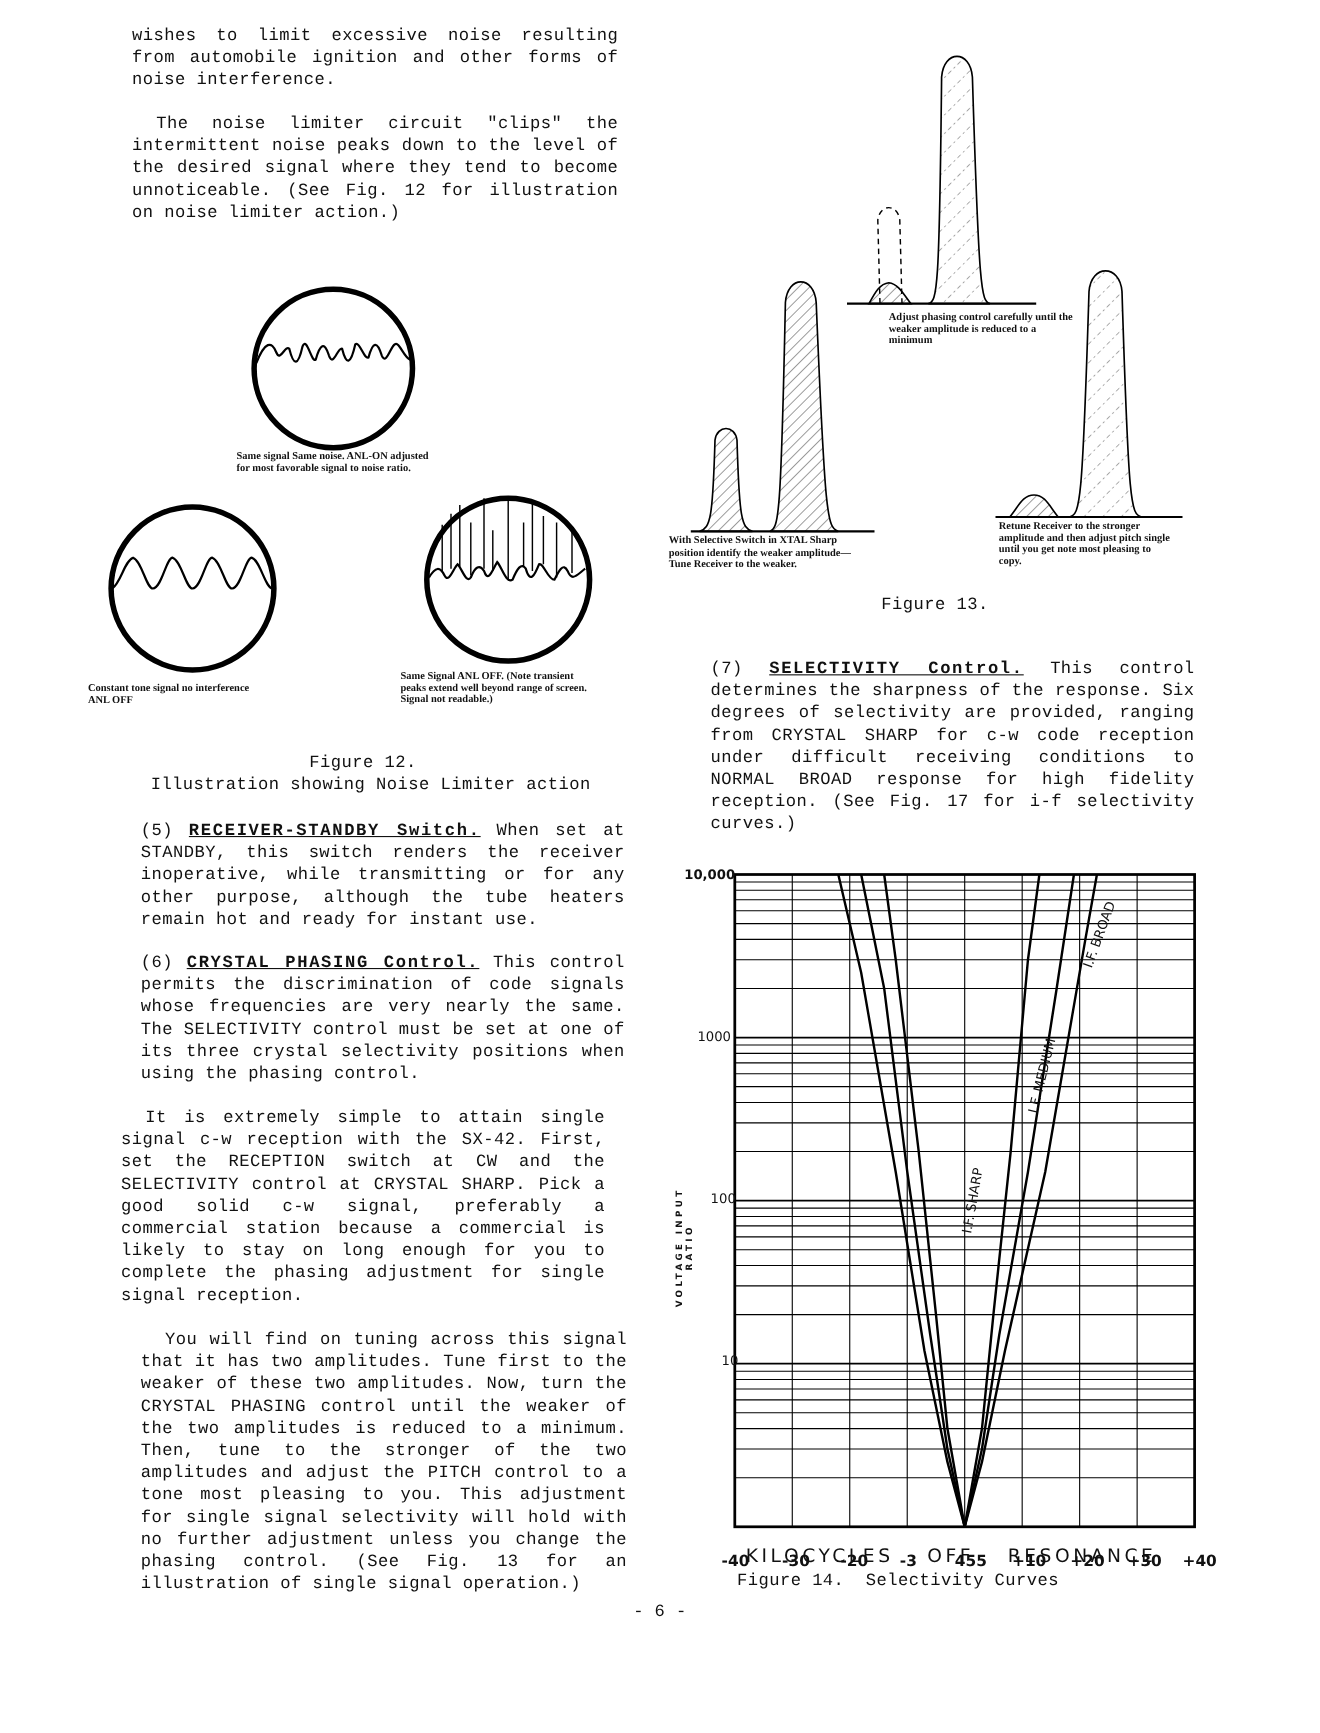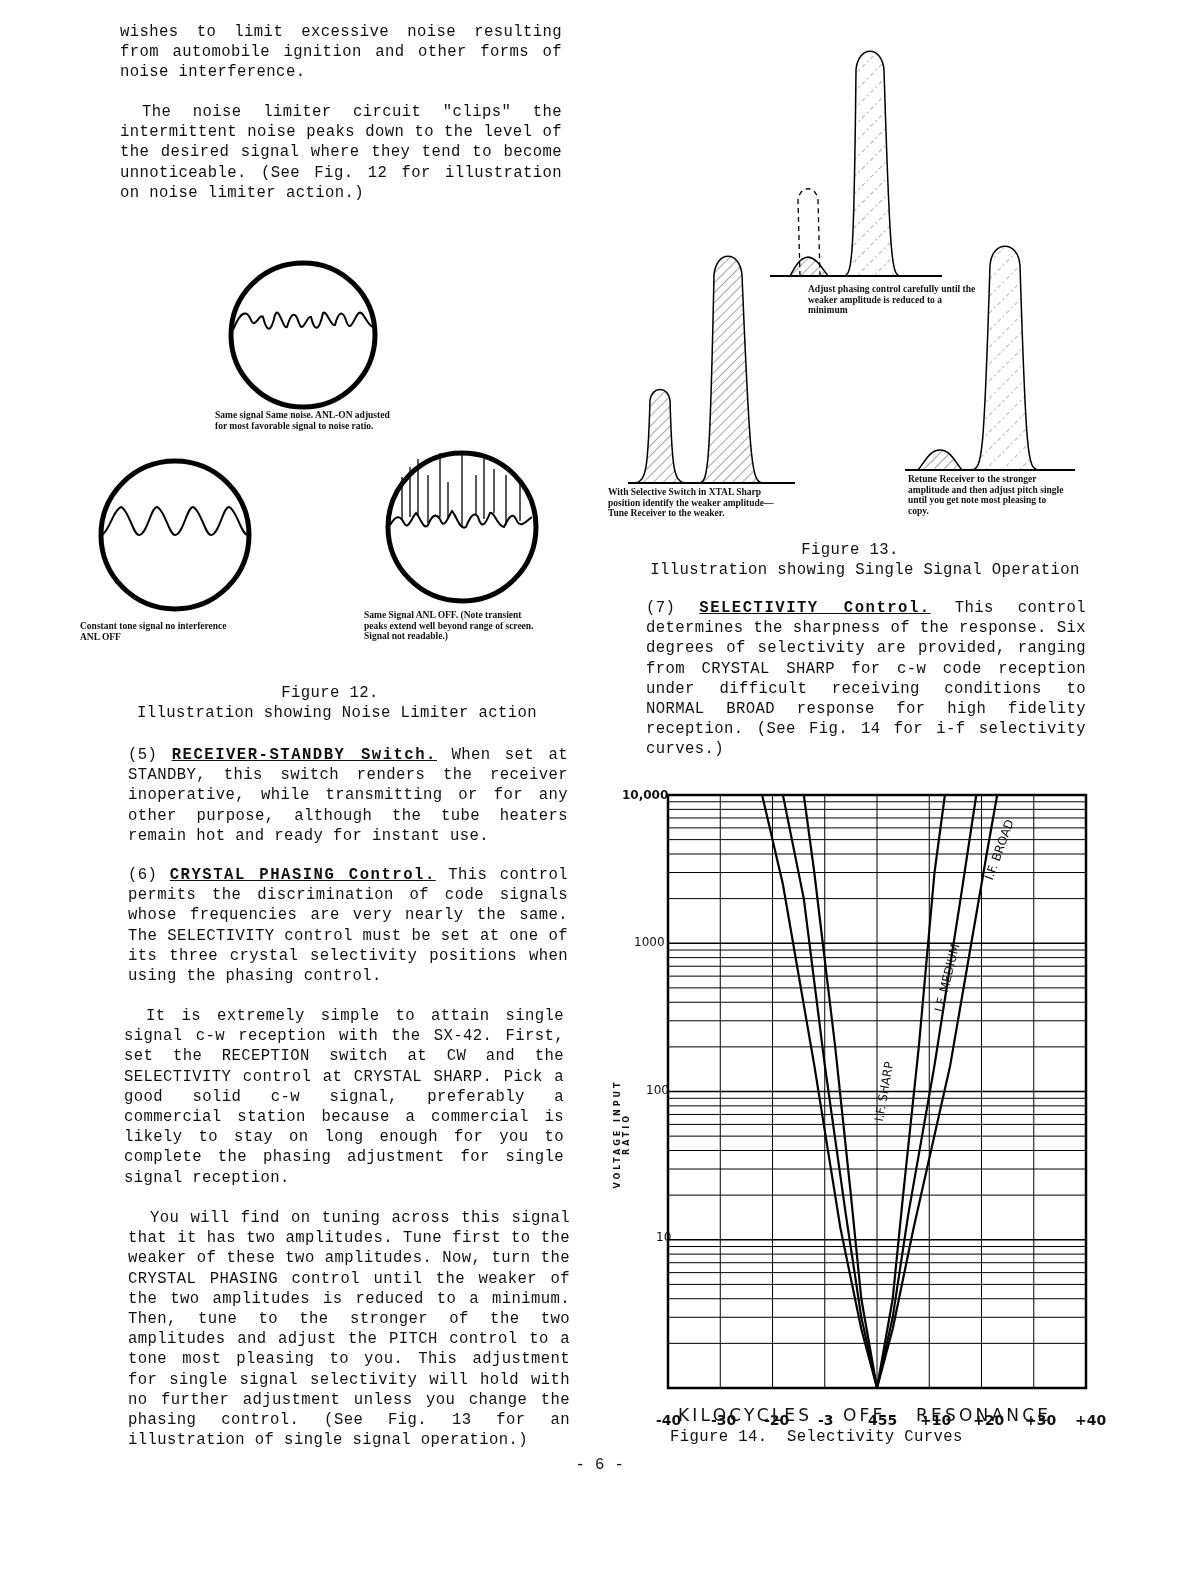--- a/index.html
+++ b/index.html
@@ -69,21 +69,21 @@
 </div>
 
 <div class="para mono" style="left:128px; top:865px; width:440px;">
   <p>
     <span>(6)</span>
     <span class="hdr">CRYSTAL PHASING Control.</span>
     <span>This control permits the discrimination of code signals whose frequencies are very nearly the same. The SELECTIVITY control must be set at one of its three crystal selectivity positions when using the phasing control.</span>
   </p>
 </div>
 
-<div class="para mono" style="left:124px; top:1006px; width:440px;">
+<div class="para mono" style="left:110px; top:1006px; width:440px;">
   <p class="indent">It is extremely simple to attain single signal c-w reception with the SX-42. First, set the RECEPTION switch at CW and the SELECTIVITY control at CRYSTAL SHARP. Pick a good solid c-w signal, preferably a commercial station because a commercial is likely to stay on long enough for you to complete the phasing adjustment for single signal reception.</p>
 </div>
 
 <div class="para mono" style="left:128px; top:1208px; width:442px;">
   <p class="indent">You will find on tuning across this signal that it has two amplitudes. Tune first to the weaker of these two amplitudes. Now, turn the CRYSTAL PHASING control until the weaker of the two amplitudes is reduced to a minimum. Then, tune to the stronger of the two amplitudes and adjust the PITCH control to a tone most pleasing to you. This adjustment for single signal selectivity will hold with no further adjustment unless you change the phasing control. (See Fig. 13 for an illustration of single signal operation.)</p>
 </div>
 
 <div class="abs" style="left:600px; top:40px; width:500px; height:540px;">
   <defs></defs>
   <svg width="500" height="460" viewBox="0 0 500 460" style="position:absolute; left:0; top:0;">
@@ -106,28 +106,27 @@
     <path d="M244 236 C 252 234, 254 225, 256 30 C 258 5, 282 5, 284 30 C 290 225, 292 234, 300 236 Z" fill="url(#hatchlight)" stroke="#000" stroke-width="1.5"></path>
 
     <line x1="305" y1="430" x2="475" y2="430" stroke="#000" stroke-width="2"></line>
     <path d="M318 430 C 326 420, 330 410, 340 410 C 350 410, 354 420, 362 430 Z" fill="url(#hatch)" stroke="#000" stroke-width="1.5"></path>
     <path d="M372 430 C 382 428, 384 420, 390 225 C 392 200, 418 200, 420 225 C 426 420, 428 428, 438 430 Z" fill="url(#hatchlight)" stroke="#000" stroke-width="1.5"></path>
   </svg>
   <div class="abs serif-small" style="left:168px; top:244px; width:175px;margin-left:40px;">Adjust phasing control carefully until the weaker amplitude is reduced to a minimum</div>
   <div class="abs serif-small" style="left:8px; top:447px; width:178px;">With Selective Switch in XTAL Sharp position identify the weaker amplitude—Tune Receiver to the weaker.</div>
   <div class="abs serif-small" style="left:308px; top:434px; width:160px;">Retune Receiver to the stronger amplitude and then adjust pitch single until you get note most pleasing to copy.</div>
   <div class="abs mono" style="left:0; top:500px; width:500px; text-align:center;">Figure 13.</div>
-  <div class="abs mono" style="left:30px; top:520px; width:470px; text-align:center;">Illustration showing Single Signal Operation</div>
 </div>
 
 <div class="para mono" style="left:646px; top:598px; width:440px;">
   <p>
     <span>(7)</span>
     <span class="hdr">SELECTIVITY Control.</span>
-    <span>This control determines the sharpness of the response. Six degrees of selectivity are provided, ranging from CRYSTAL SHARP for c-w code reception under difficult receiving conditions to NORMAL BROAD response for high fidelity reception. (See Fig. 14 for i-f selectivity curves.)</span>
+    <span>This control determines the sharpness of the response. Six degrees of selectivity are provided, ranging from CRYSTAL SHARP for c-w code reception under difficult receiving conditions to NORMAL BROAD response for high fidelity reception. (See Fig. 17 for i-f selectivity curves.)</span>
   </p>
 </div>
 
 <div class="abs" style="left:610px; top:785px; width:490px; height:680px;">
   <svg width="490" height="615" viewBox="0 0 490 615" style="position:absolute; left:0; top:0;">
     <g id="grid" stroke="#000" stroke-width="1">
         <line x1="58" x2="58" y1="10" y2="603"></line>
         <line x1="110.25" x2="110.25" y1="10" y2="603"></line>
         <line x1="162.5" x2="162.5" y1="10" y2="603"></line>
         <line x1="214.75" x2="214.75" y1="10" y2="603"></line>

